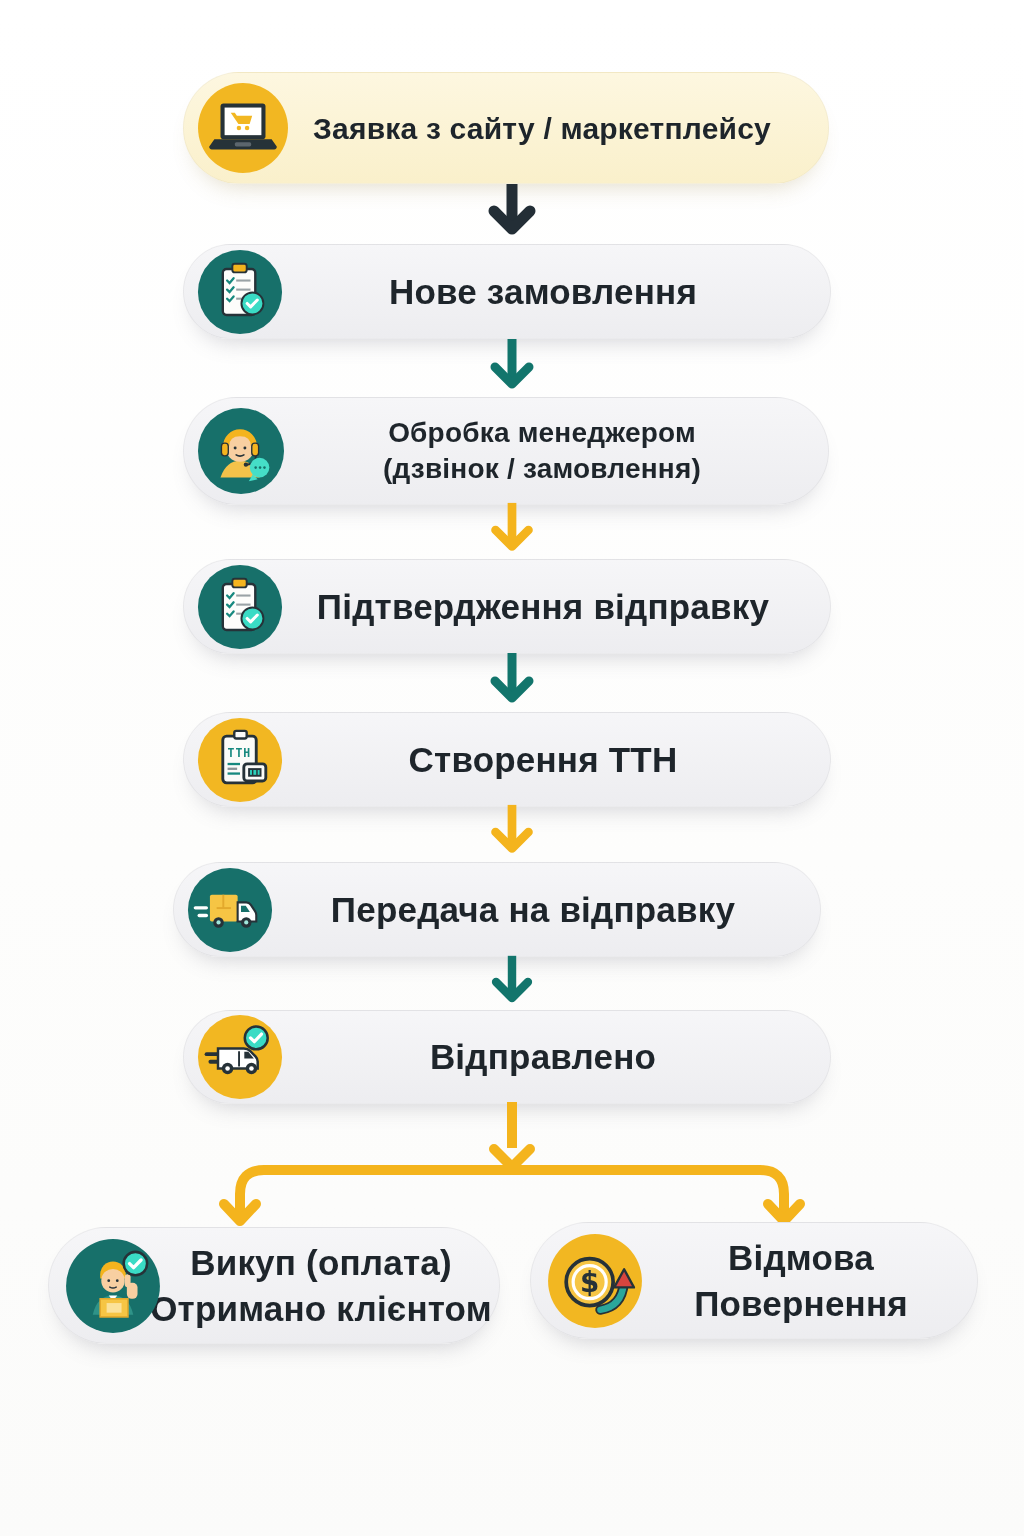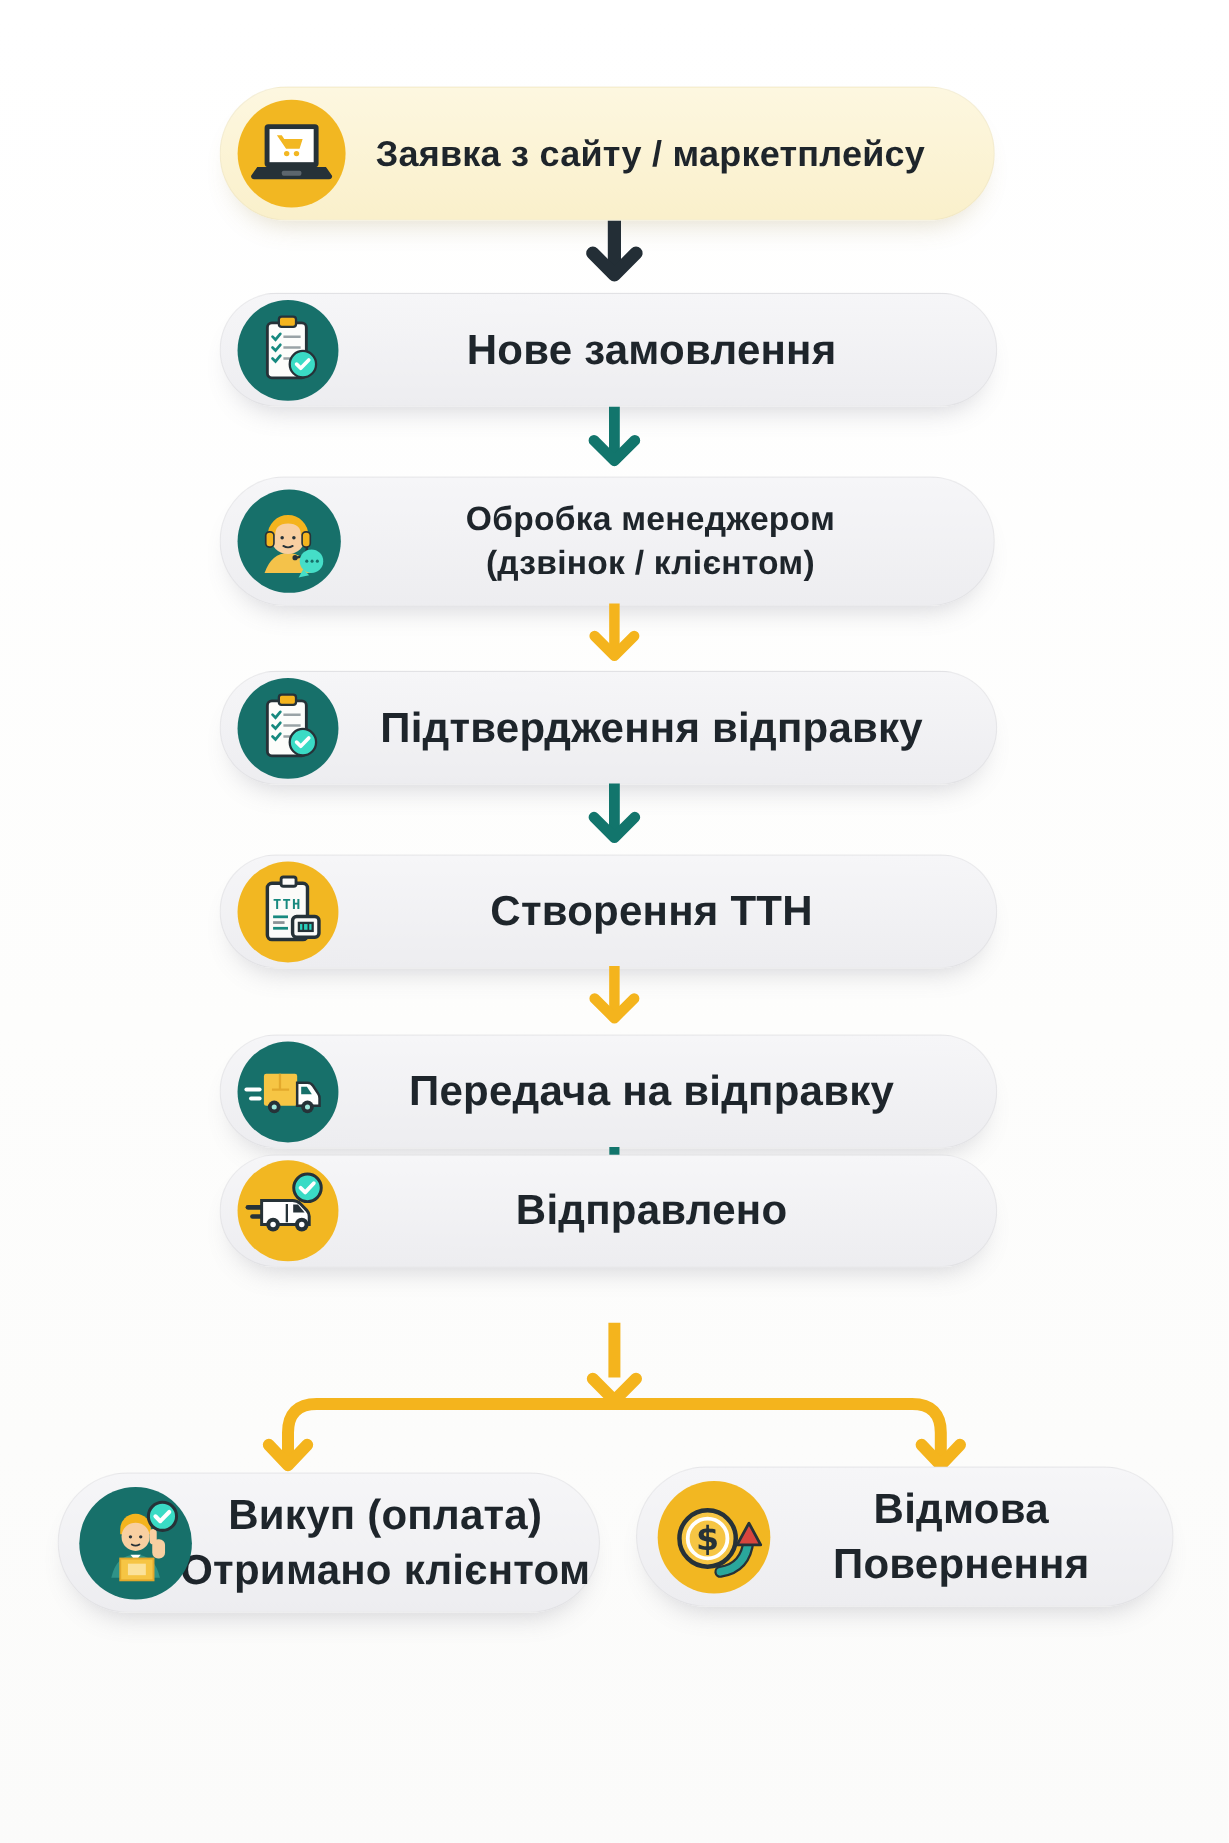--- a/index.html
+++ b/index.html
@@ -107,21 +107,21 @@
         <path d="M60 50 q1 8 -9 9" stroke="#263238" stroke-width="2" fill="none"></path>
         <circle cx="50" cy="59" r="2.2" fill="#263238"></circle>
         <circle cx="64" cy="62" r="10" fill="#45DEC8"></circle>
         <path d="M57 69 l-4 7 l9 -2 z" fill="#45DEC8"></path>
         <circle cx="60" cy="62" r="1.3" fill="#17706A"></circle>
         <circle cx="64.5" cy="62" r="1.3" fill="#17706A"></circle>
         <circle cx="69" cy="62" r="1.3" fill="#17706A"></circle>
       </svg>
     </span>
     <div class="label" style="font-size:28px">Обробка менеджером</div>
-    <div class="label" style="font-size:28px">(дзвінок / клієнтом)</div>
+    <div class="label" style="font-size:28px">(дзвінок / замовлення)</div>
   </div>
 
   <svg class="arrow" style="left:480px; top:488px;" width="64" height="62" viewBox="0 0 64 64">
     <path d="M32 3 V45" stroke="#F4B41D" stroke-width="9" fill="none"></path>
     <path d="M15 31 L32 48 L49 31" stroke="#F4B41D" stroke-width="9" fill="none" stroke-linecap="round" stroke-linejoin="round"></path>
   </svg>
 
   <div class="node" style="left:183px; top:547px; width:648px; height:95px;">
     <span class="icon-wrap">
       <svg width="86" height="86" viewBox="0 0 90 90">
@@ -164,21 +164,21 @@
       </svg>
     </span>
     <div class="label">Створення ТТН</div>
   </div>
 
   <svg class="arrow" style="left:480px; top:790px;" width="64" height="62" viewBox="0 0 64 64">
     <path d="M32 3 V45" stroke="#F4B41D" stroke-width="9" fill="none"></path>
     <path d="M15 31 L32 48 L49 31" stroke="#F4B41D" stroke-width="9" fill="none" stroke-linecap="round" stroke-linejoin="round"></path>
   </svg>
 
-  <div class="node" style="left:183px; top:850px; width:648px; height:95px;">
+  <div class="node" style="left:173px; top:850px; width:648px; height:95px;">
     <span class="icon-wrap">
       <svg width="86" height="86" viewBox="0 0 90 90">
         <circle cx="45" cy="45" r="44" fill="#17706A"></circle>
         <rect x="7" y="41" width="15" height="3.5" rx="1.75" fill="#ffffff"></rect>
         <rect x="11" y="49" width="11" height="3.5" rx="1.75" fill="#ffffff"></rect>
         <rect x="24" y="29" width="29" height="28" rx="2" fill="#F6C544"></rect>
         <line x1="38" y1="29" x2="38" y2="43" stroke="#E3A92C" stroke-width="2"></line>
         <line x1="31" y1="43" x2="46" y2="43" stroke="#E3A92C" stroke-width="2"></line>
         <path d="M53 37 h9 q3 0 4.8 2.6 l4.5 6.8 q1.2 1.8 1.2 4 v6.6 h-19.5 z" fill="#FFFFFF" stroke="#263238" stroke-width="2.2"></path>
         <path d="M56.5 40.5 h5 l4.3 6.5 h-9.3 z" fill="#17706A"></path>
@@ -189,21 +189,21 @@
       </svg>
     </span>
     <div class="label">Передача на відправку</div>
   </div>
 
   <svg class="arrow" style="left:480px; top:941px;" width="64" height="60" viewBox="0 0 64 64">
     <path d="M32 3 V45" stroke="#12756C" stroke-width="9" fill="none"></path>
     <path d="M15 31 L32 48 L49 31" stroke="#12756C" stroke-width="9" fill="none" stroke-linecap="round" stroke-linejoin="round"></path>
   </svg>
 
-  <div class="node" style="left:183px; top:950px; width:648px; height:94px;">
+  <div class="node" style="left:183px; top:998px; width:648px; height:94px;">
     <span class="icon-wrap">
       <svg width="86" height="86" viewBox="0 0 90 90">
         <circle cx="45" cy="45" r="44" fill="#F2B722"></circle>
         <rect x="8" y="40" width="16" height="4" rx="2" fill="#263238"></rect>
         <rect x="12" y="48" width="12" height="4" rx="2" fill="#263238"></rect>
         <path d="M22 36 h27 q4 0 6.8 2.8 l5.6 5.8 q2.1 2.2 2.1 5.2 v7.2 h-41.5 z" fill="#FFFFFF" stroke="#263238" stroke-width="2.6"></path>
         <path d="M49.5 39.5 h4.2 l5.8 7 h-10 z" fill="#263238"></path>
         <line x1="44" y1="39" x2="44" y2="55" stroke="#263238" stroke-width="2"></line>
         <circle cx="32" cy="57" r="6" fill="#263238"></circle>
         <circle cx="32" cy="57" r="2.4" fill="#ffffff"></circle>

